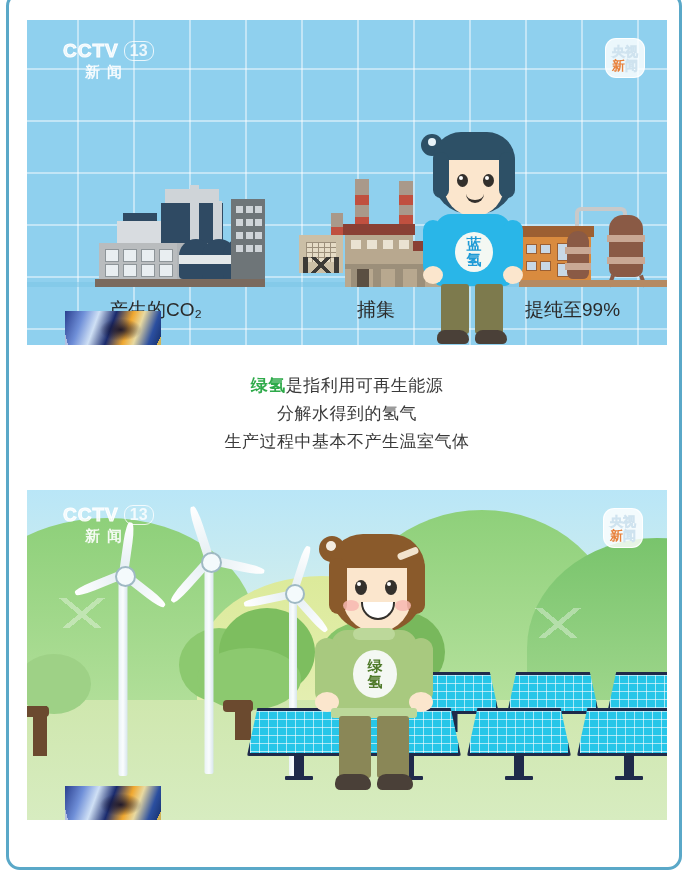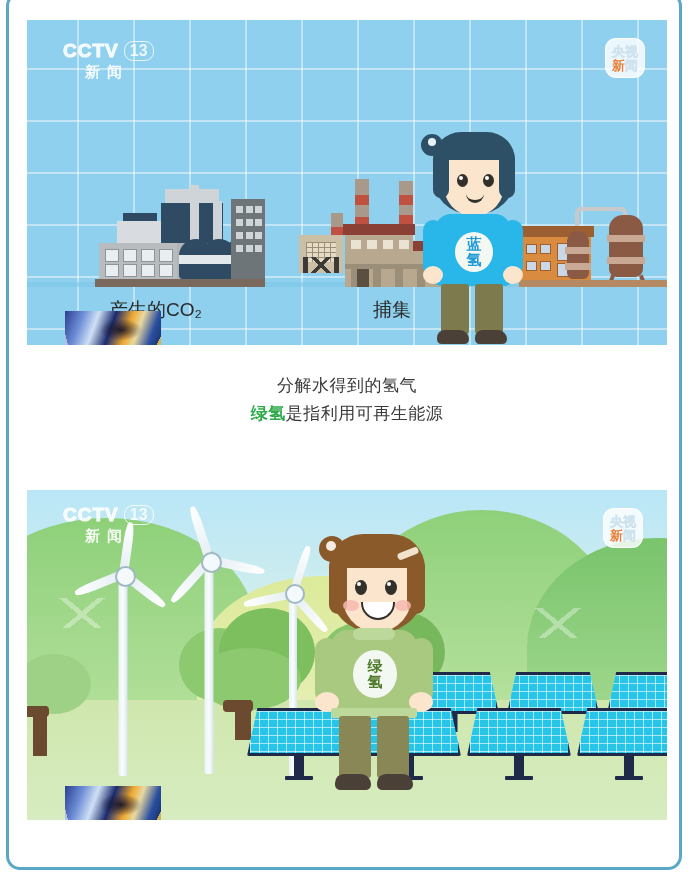--- a/index.html
+++ b/index.html
@@ -347,28 +347,30 @@
         <span style="color:#1e9ad6;">蓝</span>
         <span style="color:#1e9ad6;">氢</span>
       </div>
       <div class="ch-leg" style="left:22px;top:156px;width:28px;height:50px;border-radius:3px;"></div>
       <div class="ch-leg" style="left:56px;top:156px;width:28px;height:50px;border-radius:3px;"></div>
       <div class="ch-shoe" style="left:18px;top:202px;width:32px;height:14px;"></div>
       <div class="ch-shoe" style="left:56px;top:202px;width:32px;height:14px;"></div>
     </div>
 
     <div class="lbl" style="left:82px;">产生的CO₂</div>
-    <div class="lbl" style="left:346px;text-align:right;">捕集</div>
+    <div class="lbl" style="left:330px;text-align:right;">捕集</div>
+    <div class="lbl" style="left:498px;">提纯至99%</div>
 
     <div class="thumb" style="left:38px;bottom:0;"></div>
   </div>
 
   <div class="caption">
+    <div class="cap-line"><span class="cap-hl" style="color:#2eaa4a;">绿氢</span><span>是指利用可再生能源</span></div>
     <div class="cap-line">分解水得到的氢气</div>
-    <div class="cap-line"><span class="cap-hl" style="color:#2eaa4a;">绿氢</span><span>是指利用可再生能源</span></div>
+    <div class="cap-line">生产过程中基本不产生温室气体</div>
   </div>
 
   <div class="fig2">
 
     <div class="hill" style="left:-70px;top:28px;width:300px;height:230px;background:linear-gradient(#8ed07a,#b9e2a0);"></div>
     <div class="hill" style="left:170px;top:86px;width:250px;height:180px;background:linear-gradient(#dcea9a,#e7f0bb);"></div>
     <div class="hill" style="left:320px;top:20px;width:270px;height:240px;background:linear-gradient(#8ed07a,#bfe5a5);"></div>
     <div class="hill" style="left:500px;top:48px;width:260px;height:220px;background:linear-gradient(#79c46c,#abdc96);"></div>
     <div class="hill-w" style="left:20px;top:108px;"></div>
     <div class="hill-w" style="left:496px;top:118px;"></div>

